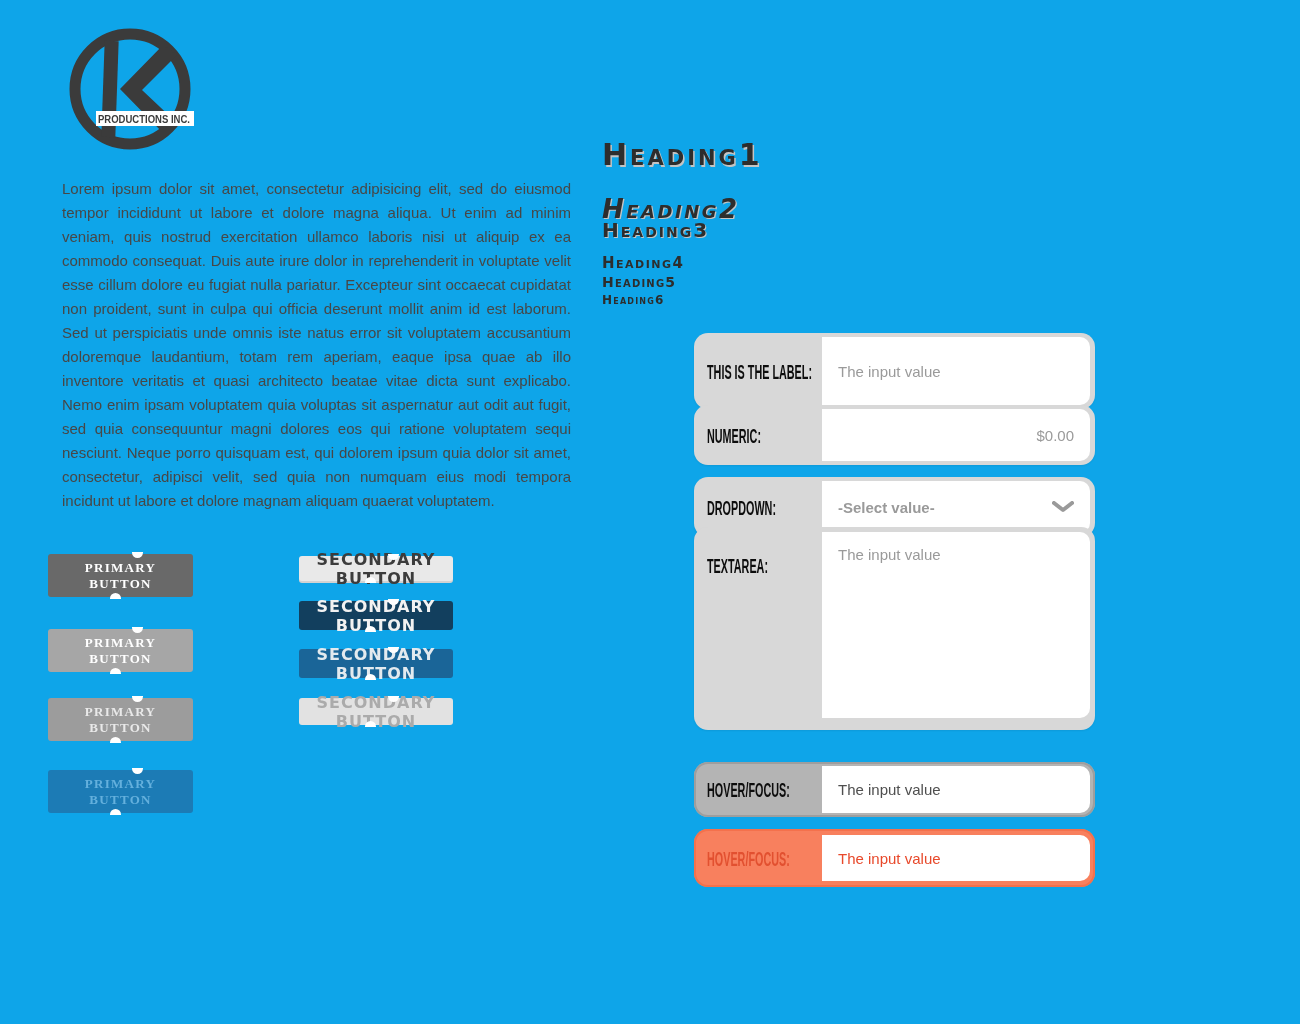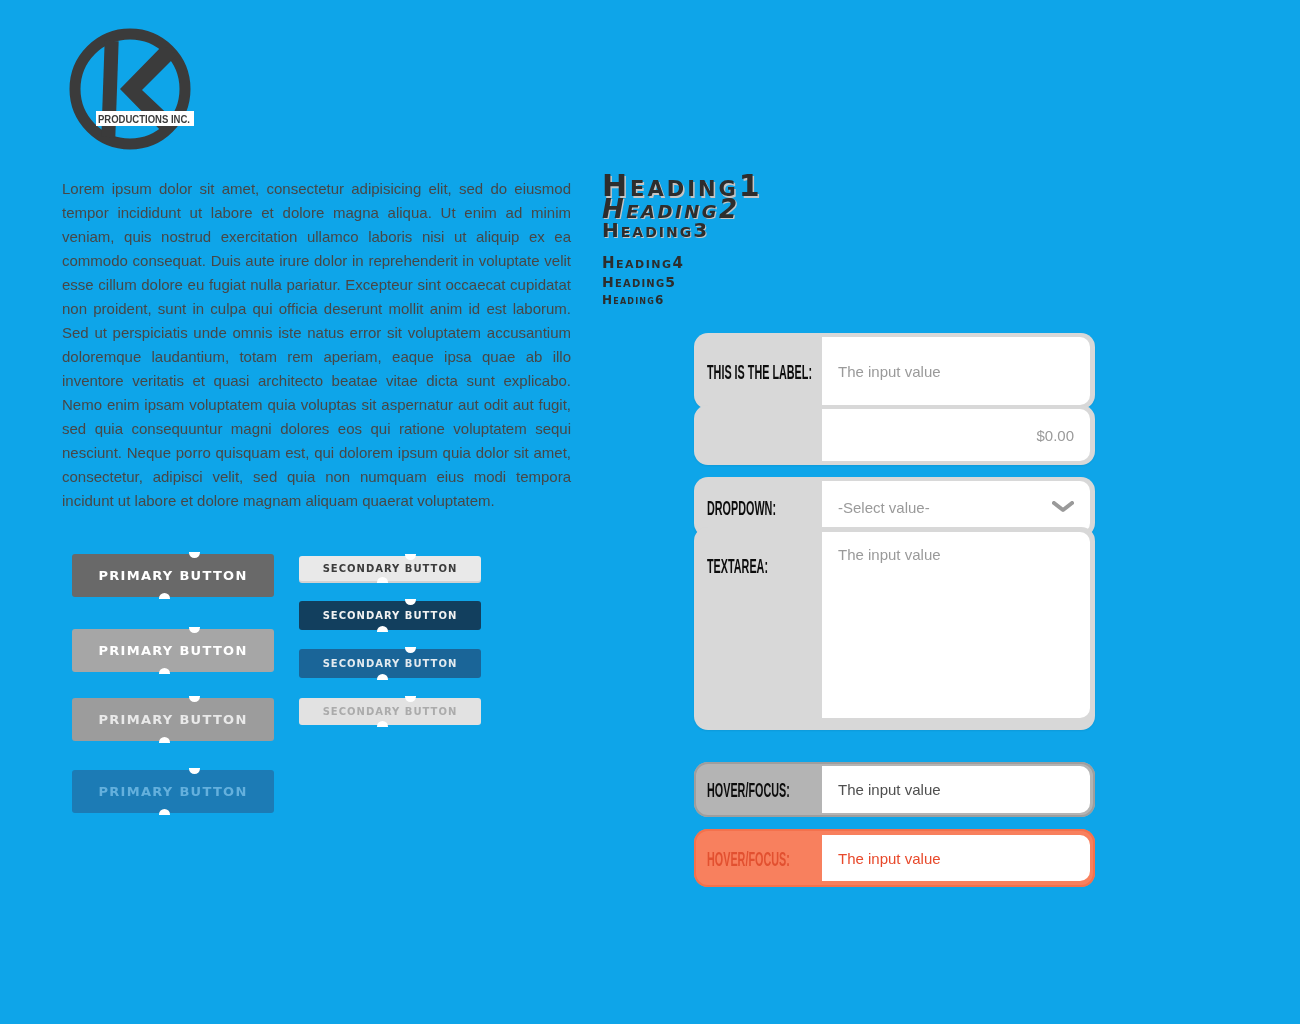--- a/index.html
+++ b/index.html
@@ -10,36 +10,36 @@
   .intro{position:absolute;left:62px;top:162px;width:509px;font-size:15px;line-height:24px;
          color:#474747;text-align:justify;hyphens:auto;-webkit-hyphens:auto;}
 
   
   .btn{position:absolute;display:flex;align-items:center;justify-content:center;border:none;
        cursor:pointer;font-family:"DejaVu Sans",sans-serif;font-weight:bold;border-radius:3px;}
   .btn::before{content:"";position:absolute;top:-2px;left:58%;width:11px;height:6px;
        border-radius:0 0 6px 6px;background:#fff;}
   .btn::after{content:"";position:absolute;bottom:-2px;left:43%;width:11px;height:6px;
        border-radius:6px 6px 0 0;background:#fff;}
-  .btn-primary{left:72px;width:202px;height:43px;font-size:13px;letter-spacing:1.3px;}
+  .btn-primary{left:48px;width:145px;height:43px;font-size:13px;letter-spacing:1.3px;font-family:Liberation Serif, serif;}
   .p1{top:554px;background:#696969;color:#ffffff;}
   .p2{top:629px;background:#a6a6a6;color:#ffffff;}
   .p3{top:698px;background:#9c9c9c;color:#e9e9e9;}
   .p4{top:770px;background:#1c7bb5;color:#64b0dd;}
-  .btn-secondary{left:299px;width:182px;font-size:10px;letter-spacing:1px;}
+  .btn-secondary{left:299px;width:154px;font-size:16px;letter-spacing:1px;}
   .s1{top:556px;height:25px;background:#e9e9e9;color:#3c3c3c;box-shadow:0 2px 0 #d2d2d2;}
   .s2{top:601px;height:29px;background:#123f5e;color:#f2f2f2;}
   .s3{top:649px;height:29px;background:#1a6598;color:#e3eaef;}
   .s4{top:698px;height:27px;background:#e2e2e2;color:#ababab;}
 
   
   .hd{position:absolute;left:602px;margin:0;color:#2d2d2d;font-family:"DejaVu Sans",sans-serif;
       font-weight:bold;font-variant:small-caps;line-height:1.05;
       text-shadow:0.05em 0.05em 0 #c4c4c4;}
-  .h1{top:170px;font-size:30px;letter-spacing:3px;}
+  .h1{top:139px;font-size:30px;letter-spacing:3px;}
   .h2{top:196px;font-size:26px;letter-spacing:2.5px;font-style:italic;}
   .h3{top:220px;font-size:20px;letter-spacing:2px;}
   .h4{top:256px;font-size:15px;letter-spacing:1.5px;text-shadow:none;}
   .h5{top:275px;font-size:14px;letter-spacing:1.2px;text-shadow:none;}
   .h6{top:294px;font-size:12px;letter-spacing:1.2px;text-shadow:none;}
 
   
   .frow{position:absolute;left:694px;width:401px;background:#d8d8d8;border-radius:14px;
         overflow:hidden;box-shadow:0 1px 2px rgba(0,0,0,0.07);}
   .flabel{position:absolute;left:0;top:0;bottom:0;width:128px;display:flex;align-items:center;
@@ -48,21 +48,21 @@
         transform:scale(0.72,1.3);transform-origin:0 50%;
         font-family:"Liberation Sans",sans-serif;}
   .finput{position:absolute;left:128px;top:4px;right:5px;bottom:4px;width:calc(100% - 133px);
           height:calc(100% - 8px);border:none;outline:none;background:#ffffff;
           border-radius:0 10px 10px 0;padding:0 16px;box-sizing:border-box;font-size:15px;
           color:#6e6e6e;font-family:"Liberation Sans",sans-serif;}
   .finput::placeholder{color:#9a9a9a;opacity:1;}
   .num{text-align:right;}
   .fselect{position:absolute;left:128px;top:4px;right:5px;bottom:4px;background:#ffffff;
           border-radius:0 10px 10px 0;display:flex;align-items:center;
-          justify-content:space-between;padding:12px 16px;cursor:pointer;}
+          justify-content:space-between;padding:12px 16px;cursor:pointer;font-weight:bold;}
   .fselect .sel-text{font-size:15px;color:#9a9a9a;}
   .ftextarea{position:absolute;left:128px;top:5px;right:5px;bottom:12px;
           width:calc(100% - 133px);height:calc(100% - 17px);border:none;outline:none;
           background:#ffffff;border-radius:0 10px 10px 0;padding:14px 16px;
           box-sizing:border-box;font-size:15px;color:#6e6e6e;resize:none;
           font-family:"Liberation Sans",sans-serif;}
   .ftextarea::placeholder{color:#9a9a9a;opacity:1;}
   .row-text{top:333px;height:76px;}
   .row-numeric{top:405px;height:60px;}
   .row-dropdown{top:477px;height:60px;}
@@ -109,20 +109,23 @@
   <h6 class="hd h6">Heading6</h6>
 
   <div class="frow row-text">
     <div class="flabel">
       <span class="cond">THIS IS THE LABEL:</span>
     </div>
     <input class="finput" type="text" placeholder="The input value" style="">
   </div>
 
   <div class="frow row-numeric">
+    <div class="flabel">
+      <span class="cond">NUMERIC:</span>
+    </div>
     <input class="finput num" type="text" placeholder="$0.00" style="">
   </div>
 
   <div class="frow row-dropdown">
     <div class="flabel">
       <span class="cond">DROPDOWN:</span>
     </div>
     <div class="fselect">
       <span class="sel-text">-Select value-</span>
       <svg width="22" height="12" viewBox="0 0 22 12">

